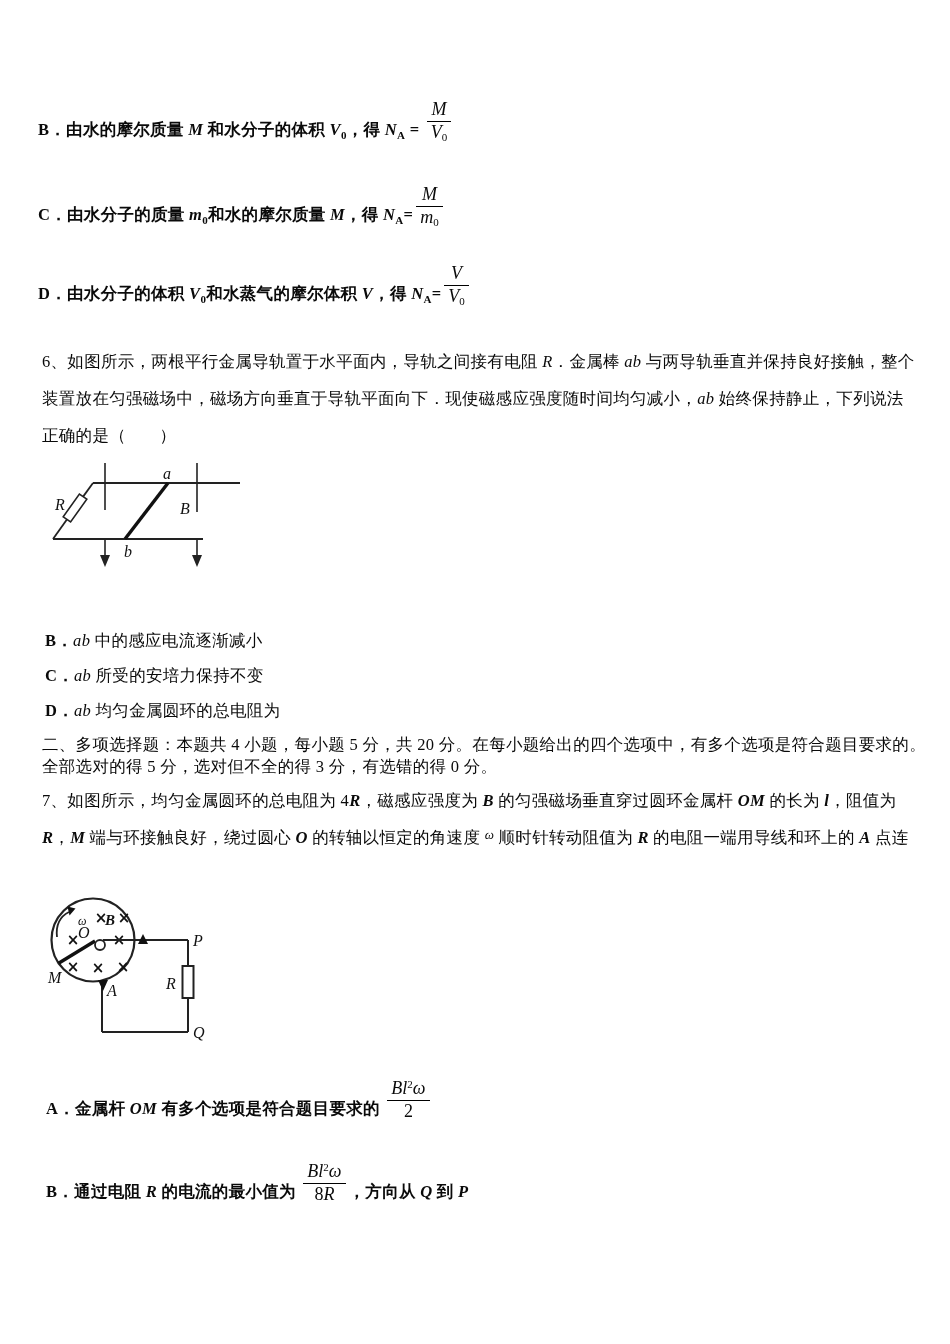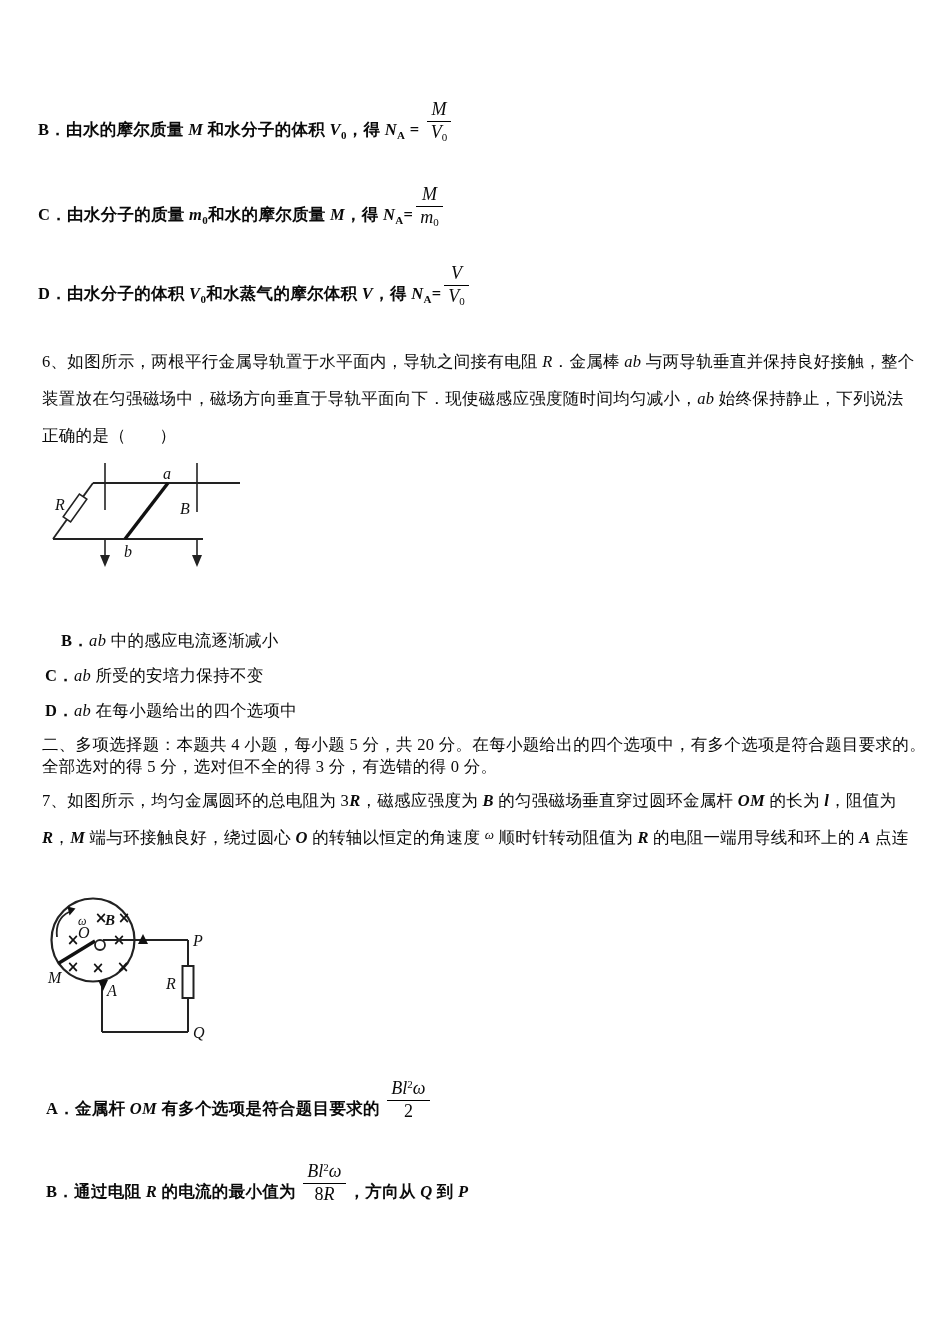--- a/index.html
+++ b/index.html
@@ -59,28 +59,28 @@
       <line x1="152" y1="82" x2="152" y2="99"></line>
     </g>
     <polygon points="55,97 65,97 60,109" fill="#222"></polygon>
     <polygon points="147,97 157,97 152,109" fill="#222"></polygon>
     <text x="10" y="52" class="dlabel">R</text>
     <text x="118" y="21" class="dlabel">a</text>
     <text x="79" y="99" class="dlabel">b</text>
     <text x="135" y="56" class="dlabel">B</text>
   </svg>
 
-  <div class="line" style="top:629px;left:61px;"><span class="cnb">B．</span><span class="i">ab</span><span class="cn"> 中的感应电流逐渐减小</span></div>
+  <div class="line" style="top:629px;left:45px;"><span class="cnb">B．</span><span class="i">ab</span><span class="cn"> 中的感应电流逐渐减小</span></div>
   <div class="line" style="top:664px;left:45px;text-align:center;"><span class="cnb">C．</span><span class="i">ab</span><span class="cn"> 所受的安培力保持不变</span></div>
-  <div class="line" style="top:699px;left:45px;"><span class="cnb">D．</span><span class="i">ab</span><span class="cn"> 在每小题给出的四个选项中</span></div>
+  <div class="line" style="top:699px;left:45px;"><span class="cnb">D．</span><span class="i">ab</span><span class="cn"> 均匀金属圆环的总电阻为</span></div>
 
   <div class="line" style="top:733px;left:42px;"><span class="cn">二、多项选择题：本题共 4 小题，每小题 5 分，共 20 分。在每小题给出的四个选项中，有多个选项是符合题目要求的。</span></div>
   <div class="line" style="top:755px;left:42px;"><span class="cn">全部选对的得 5 分，选对但不全的得 3 分，有选错的得 0 分。</span></div>
 
-  <div class="line" style="top:789px;left:42px;"><span class="cn">7、如图所示，均匀金属圆环的总电阻为 3</span><span class="ib">R</span><span class="cn">，磁感应强度为 </span><span class="ib">B</span><span class="cn"> 的匀强磁场垂直穿过圆环金属杆 </span><span class="ib">OM</span><span class="cn"> 的长为 </span><span class="ib">l</span><span class="cn">，阻值为</span></div>
+  <div class="line" style="top:789px;left:42px;"><span class="cn">7、如图所示，均匀金属圆环的总电阻为 4</span><span class="ib">R</span><span class="cn">，磁感应强度为 </span><span class="ib">B</span><span class="cn"> 的匀强磁场垂直穿过圆环金属杆 </span><span class="ib">OM</span><span class="cn"> 的长为 </span><span class="ib">l</span><span class="cn">，阻值为</span></div>
   <div class="line" style="top:826px;left:42px;"><span class="ib">R</span><span class="cn">，</span><span class="ib">M</span><span class="cn"> 端与环接触良好，绕过圆心 </span><span class="ib">O</span><span class="cn"> 的转轴以恒定的角速度 </span><span class="om">ω</span><span class="cn"> 顺时针转动阻值为 </span><span class="ib">R</span><span class="cn"> 的电阻一端用导线和环上的 </span><span class="ib">A</span><span class="cn"> 点连</span></div>
 
   <svg class="diag" style="left:45px;top:892px;" width="165" height="152" viewBox="0 0 165 152">
     <circle cx="48" cy="48" r="41.5" fill="none" stroke="#222" stroke-width="2.2"></circle>
 
     <text x="56" y="31" text-anchor="middle" class="cross">×</text>
     <text x="79" y="31" text-anchor="middle" class="cross">×</text>
     <text x="28" y="53" text-anchor="middle" class="cross">×</text>
     <text x="74" y="53" text-anchor="middle" class="cross">×</text>
     <text x="28" y="80" text-anchor="middle" class="cross">×</text>

